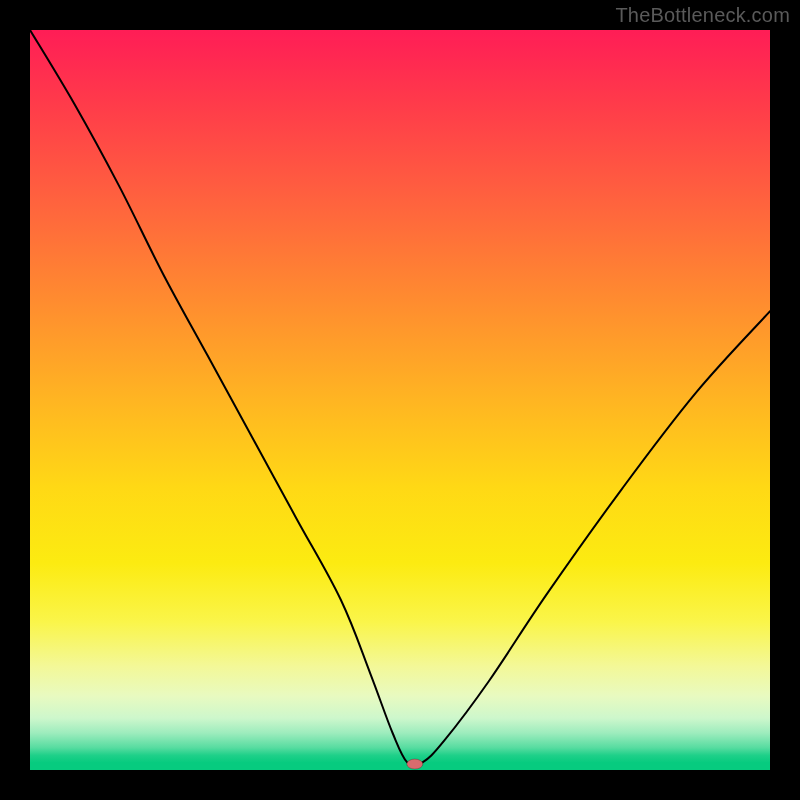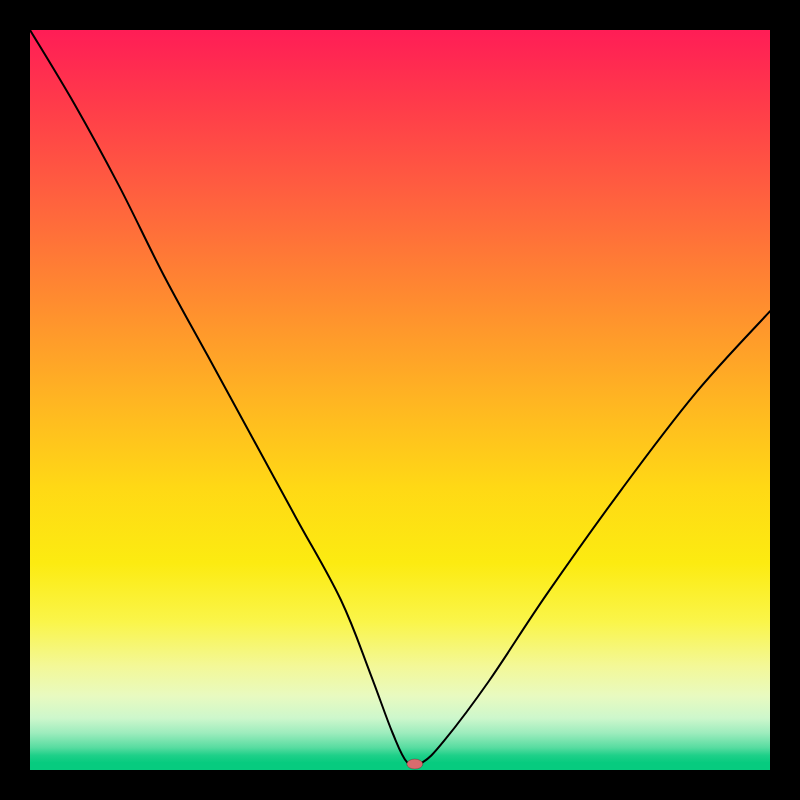--- a/index.html
+++ b/index.html
@@ -74,20 +74,21 @@
   .marker ellipse {
     fill: #d96b6e;
     stroke: rgba(0,0,0,0.3);
     stroke-width: 0.8;
   }
 </style>
 </head>
 <body>
 
 <div class="stage">
+  <div class="watermark">TheBottleneck.com</div>
 
   <div class="plot-area">
     <div class="gradient"></div>
 
     <svg class="curve" viewBox="0 0 740 740" preserveAspectRatio="none">
       <path id="curve-path" d="M 0.0 0.0 C 8.0 13.3, 28.4 46.0, 44.4 74.0 C 60.4 102.0, 72.8 124.8, 88.8 155.4 C 104.8 186.0, 117.2 213.6, 133.2 244.2 C 149.2 274.8, 161.6 296.3, 177.6 325.6 C 193.6 354.9, 206.0 377.7, 222.0 407.0 C 238.0 436.3, 250.4 459.1, 266.4 488.4 C 282.4 517.7, 297.5 541.8, 310.8 569.8 C 324.1 597.8, 331.1 619.8, 340.4 643.8 C 349.7 667.8, 355.9 687.0, 362.6 703.0 C 369.3 719.0, 372.1 727.3, 377.4 732.6 C 382.7 737.9, 385.5 736.6, 392.2 732.6 C 398.9 728.6, 402.4 725.1, 414.4 710.4 C 426.4 695.7, 440.2 677.8, 458.8 651.2 C 477.4 624.6, 494.0 597.0, 518.0 562.4 C 542.0 527.8, 565.4 494.8, 592.0 458.8 C 618.6 422.8, 639.4 394.6, 666.0 362.6 C 692.6 330.6, 726.7 295.9, 740.0 281.2"></path>
     </svg>
 
     <svg class="marker" viewBox="0 0 740 740" preserveAspectRatio="none">
       <ellipse id="min-dot" cx="384.8" cy="734.1" rx="8" ry="5"></ellipse>

